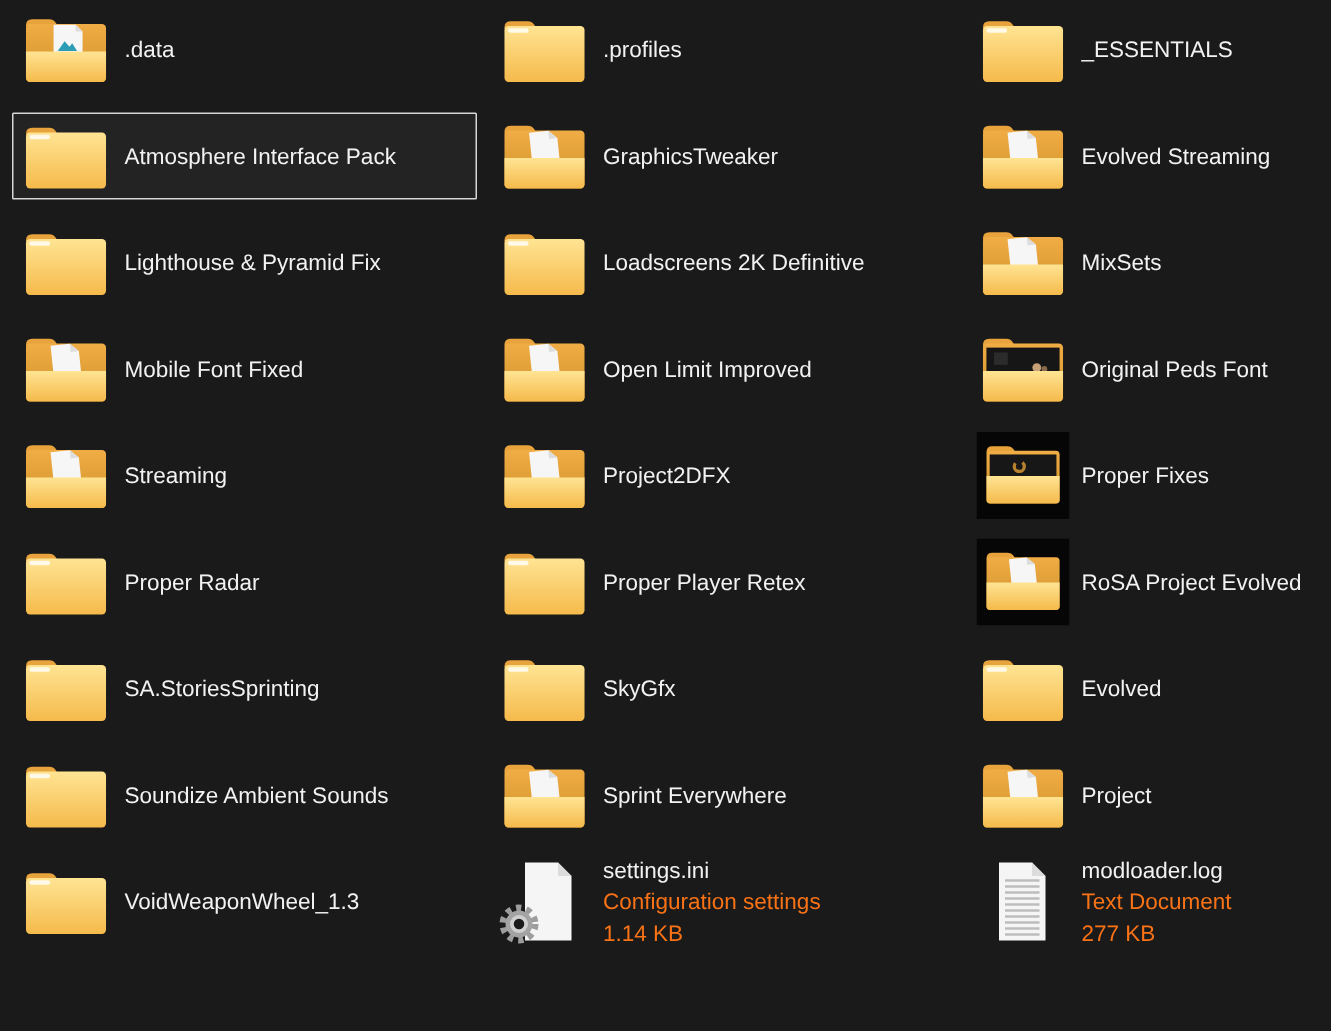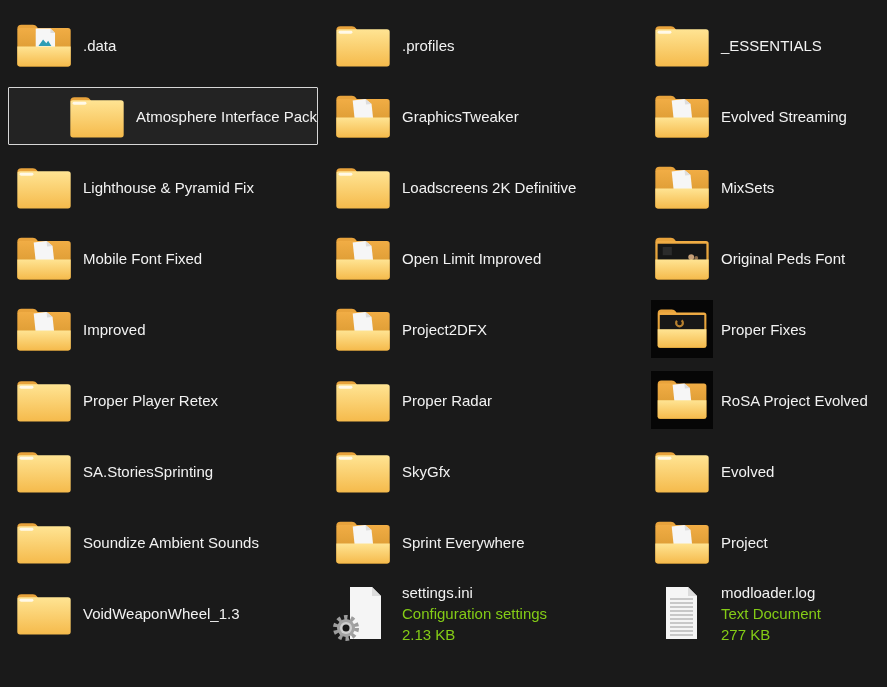--- a/index.html
+++ b/index.html
@@ -6,62 +6,61 @@
     margin: 0;
     padding: 0;
     width: 887px;
     height: 687px;
     overflow: hidden;
     background: #1a1a1a;
     font-family: "Liberation Sans", "DejaVu Sans", sans-serif;
   }
   #file-grid {
     box-sizing: border-box;
-    padding: 16px 0 0 8px;
+    padding: 4px 0 0 8px;
     display: grid;
     grid-template-columns: repeat(3, 310px);
     column-gap: 9px;
     row-gap: 13px;
     width: 887px;
   }
   .tile {
     box-sizing: border-box;
     height: 58px;
     display: flex;
     align-items: center;
     padding-left: 4px;
     border: 1px solid transparent;
     border-radius: 1px;
     cursor: default;
   }
   .tile.selected {
     border-color: #d6d6d6;
     background: rgba(255,255,255,0.045);
-    justify-content: flex-end;
   }
   .icon-box {
     width: 62px;
     height: 58px;
     flex: 0 0 62px;
     display: flex;
     align-items: center;
     justify-content: center;
   }
   .text-box {
     margin-left: 8px;
     min-width: 0;
   }
   .label {
     color: #f2f2f2;
     font-size: 15px;
     line-height: 21px;
     white-space: nowrap;
   }
   .meta-line {
-    color: #84cc16;
+    color: #f97316;
     font-size: 15px;
     line-height: 21px;
     white-space: nowrap;
   }
   #svg-defs { position: absolute; width: 0; height: 0; }
 </style>
 </head>
 <body>
 
 <svg id="svg-defs" aria-hidden="true">
@@ -281,21 +280,21 @@
           <path d="M2 7.5 Q2 3 6.5 3 H19 q2.8 0 4.3 2.2 L25.5 8.5 H2 Z" fill="#e8a33c"></path>
           <rect x="2" y="6.5" width="58" height="42" rx="3" fill="url(#bgrad)"></rect>
           <g transform="rotate(-6 31 19)">
             <path d="M21 7 h14 l6 6 v17 H21 Z" fill="#f6f6f6"></path>
             <path d="M35 7 l6 6 h-6 Z" fill="#dddddd"></path>
           </g>
           <path d="M2 26.5 H60 V45.5 q0 3 -3 3 H5 q-3 0 -3 -3 Z" fill="url(#fgrad)"></path>
         </svg>
       </div>
     <div class="text-box">
-      <div class="label">Improved</div>
+      <div class="label">Streaming</div>
       <div class="meta"></div>
     </div>
   </div>
 
   <div class="tile">
     <div class="icon-box">
         <svg width="58" height="46" viewBox="0 0 62 50">
           <path d="M2 7.5 Q2 3 6.5 3 H19 q2.8 0 4.3 2.2 L25.5 8.5 H2 Z" fill="#e8a33c"></path>
           <rect x="2" y="6.5" width="58" height="42" rx="3" fill="url(#bgrad)"></rect>
           <g transform="rotate(-6 31 19)">
@@ -332,35 +331,35 @@
 
   <div class="tile">
     <div class="icon-box">
         <svg width="58" height="46" viewBox="0 0 62 50">
           <path d="M2 9 Q2 4.5 6.5 4.5 H19 q2.8 0 4.3 2.2 L25.5 10 H2 Z" fill="#e8a33c"></path>
           <rect x="2" y="8" width="58" height="40.5" rx="3" fill="url(#fgrad)"></rect>
           <rect x="4.5" y="9.6" width="15" height="3.2" rx="1.6" fill="#ffffff" opacity="0.8"></rect>
         </svg>
       </div>
     <div class="text-box">
+      <div class="label">Proper Radar</div>
+      <div class="meta"></div>
+    </div>
+  </div>
+
+  <div class="tile">
+    <div class="icon-box">
+        <svg width="58" height="46" viewBox="0 0 62 50">
+          <path d="M2 9 Q2 4.5 6.5 4.5 H19 q2.8 0 4.3 2.2 L25.5 10 H2 Z" fill="#e8a33c"></path>
+          <rect x="2" y="8" width="58" height="40.5" rx="3" fill="url(#fgrad)"></rect>
+          <rect x="4.5" y="9.6" width="15" height="3.2" rx="1.6" fill="#ffffff" opacity="0.8"></rect>
+        </svg>
+      </div>
+    <div class="text-box">
       <div class="label">Proper Player Retex</div>
-      <div class="meta"></div>
-    </div>
-  </div>
-
-  <div class="tile">
-    <div class="icon-box">
-        <svg width="58" height="46" viewBox="0 0 62 50">
-          <path d="M2 9 Q2 4.5 6.5 4.5 H19 q2.8 0 4.3 2.2 L25.5 10 H2 Z" fill="#e8a33c"></path>
-          <rect x="2" y="8" width="58" height="40.5" rx="3" fill="url(#fgrad)"></rect>
-          <rect x="4.5" y="9.6" width="15" height="3.2" rx="1.6" fill="#ffffff" opacity="0.8"></rect>
-        </svg>
-      </div>
-    <div class="text-box">
-      <div class="label">Proper Radar</div>
       <div class="meta"></div>
     </div>
   </div>
 
   <div class="tile">
     <div class="icon-box">
         <svg width="62" height="58" viewBox="0 0 62 58">
           <rect width="62" height="58" fill="#060606"></rect>
           <g transform="translate(5,7) scale(0.84)">
             <path d="M2 7.5 Q2 3 6.5 3 H19 q2.8 0 4.3 2.2 L25.5 8.5 H2 Z" fill="#e8a33c"></path>
@@ -493,21 +492,21 @@
           <circle cx="14" cy="44" r="10.5" fill="none" stroke="#9d9d9d" stroke-width="5" stroke-dasharray="3.4 3.35"></circle>
           <circle cx="14" cy="44" r="9" fill="#a3a3a3"></circle>
           <circle cx="14" cy="44" r="6" fill="#cfcfcf"></circle>
           <circle cx="14" cy="44" r="3.5" fill="#1a1a1a"></circle>
         </svg>
       </div>
     <div class="text-box">
       <div class="label">settings.ini</div>
       <div class="meta">
           <div class="meta-line">Configuration settings</div>
-          <div class="meta-line">2.13 KB</div>
+          <div class="meta-line">1.14 KB</div>
         </div>
     </div>
   </div>
 
   <div class="tile">
     <div class="icon-box">
         <svg width="62" height="58" viewBox="0 0 62 58">
           <path d="M15 3 H37 L46 12 V55 H15 Z" fill="#f5f5f5"></path>
           <path d="M37 3 l9 9 h-9 Z" fill="#dcdcdc"></path>
           <line x1="19" y1="15" x2="42" y2="15" stroke="#bdbdbd" stroke-width="1.6"></line>

